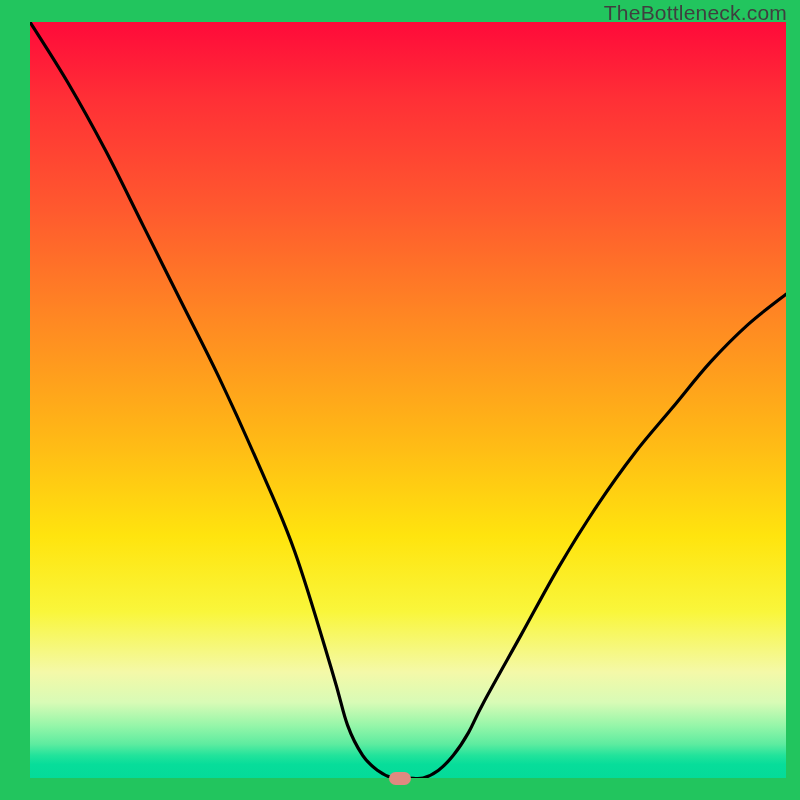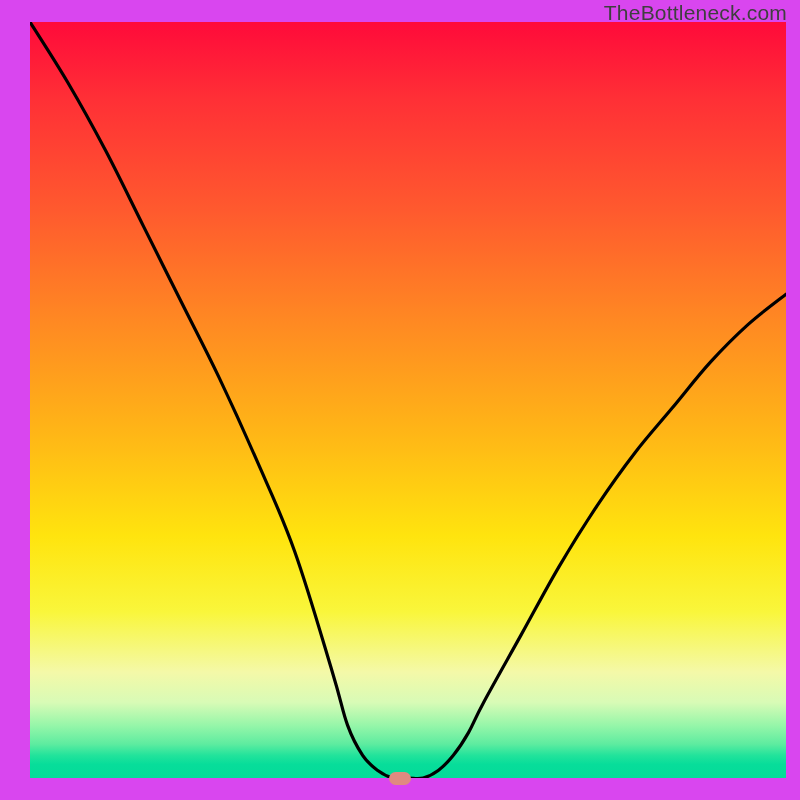--- a/index.html
+++ b/index.html
@@ -8,21 +8,21 @@
     width: 800px;
     height: 800px;
     background: #000;
     overflow: hidden;
     font-family: Arial, Helvetica, sans-serif;
   }
   .frame {
     position: relative;
     width: 800px;
     height: 800px;
-    background: #d946ef;
+    background: #22c55e;
     text-align: center;
   }
   .plot {
     position: absolute;
     left: 30px;
     top: 22px;
     width: 756px;
     height: 756px;
     
     background: linear-gradient(

